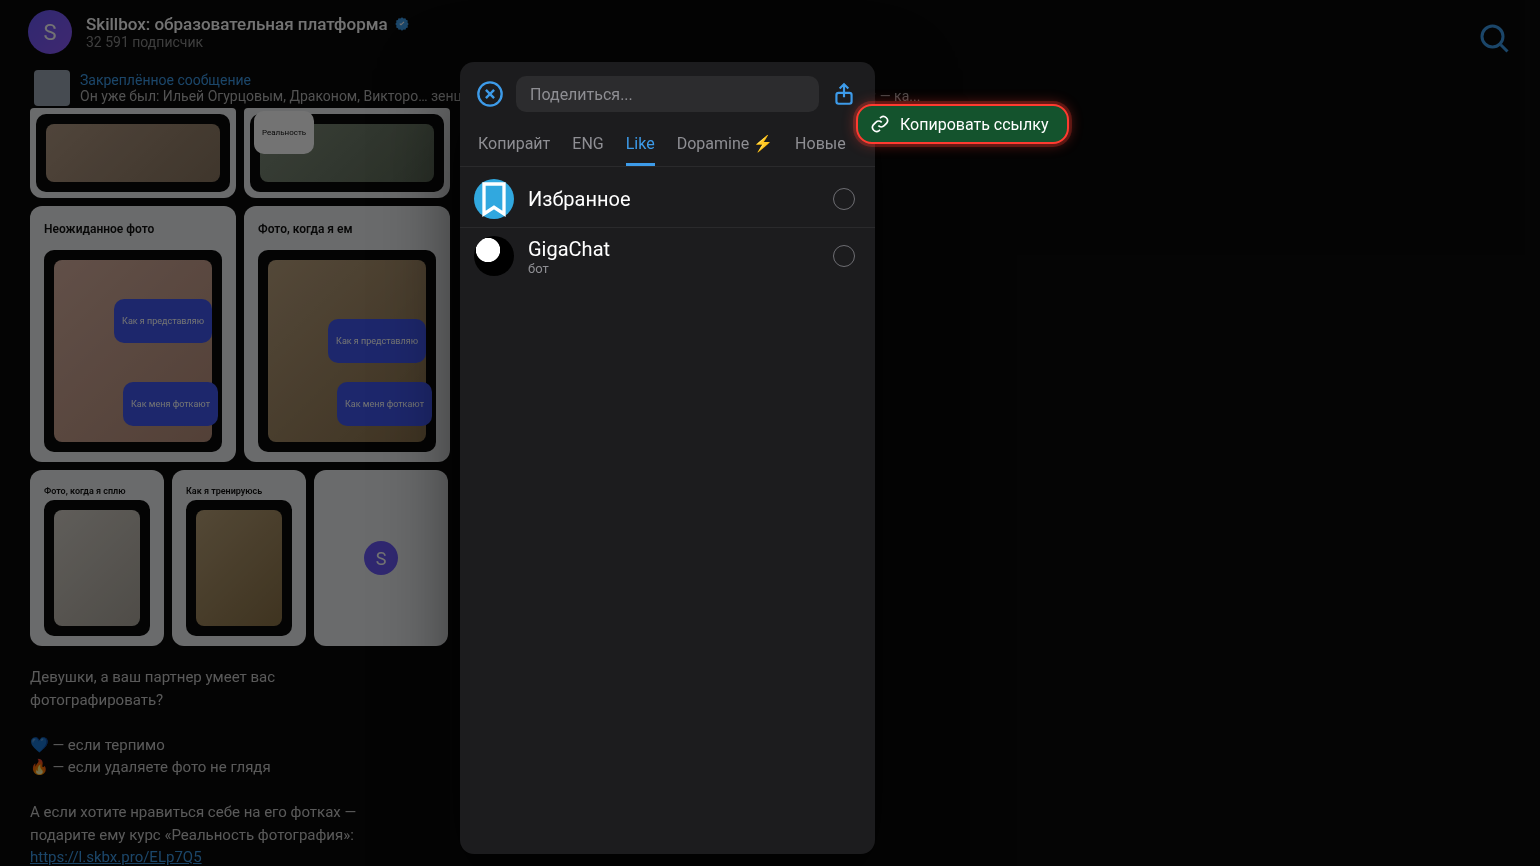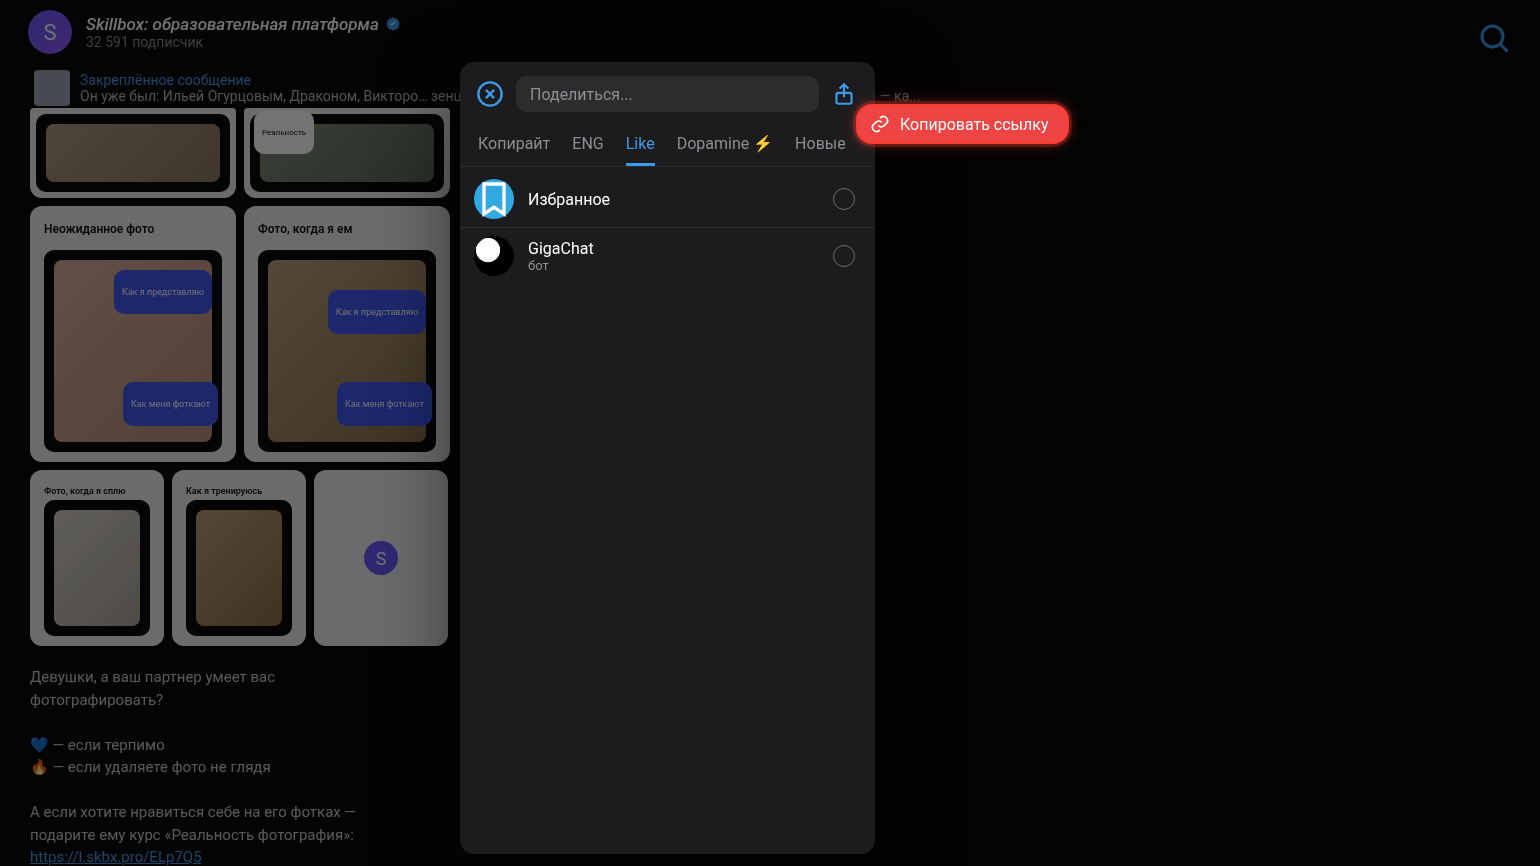--- a/index.html
+++ b/index.html
@@ -31,21 +31,21 @@
     z-index: 1;
   }
   .chat-header .avatar {
     width: 44px; height: 44px; border-radius: 50%;
     background: linear-gradient(135deg,#6a5af9,#8c5af9);
     display: flex; align-items: center; justify-content: center;
     font-size: 22px; color: #fff;
     margin-right: 14px;
   }
   .chat-header .title-line { display: flex; align-items: center; gap: 6px;}
-  .chat-header .title { font-size: 17px; font-weight: 500; font-style: italic; }
+  .chat-header .title { font-size: 17px; font-weight: 500; }
   .chat-header .subtitle { font-size: 14px; color: #8a8a8a; }
   .verified-badge {
     width: 16px; height: 16px; display:inline-block;
   }
 
   .search-icon-btn {
     position: absolute;
     right: 28px; top: 20px;
     width: 36px; height: 36px;
     color: #8a8a8a;
@@ -104,20 +104,21 @@
   .thumb-phone-img {
     position: absolute; inset: 10px; border-radius: 8px;
     background: linear-gradient(135deg,#d7b0a0,#b88f7b);
   }
   .thumb-badge {
     position: absolute;
     background: #4158f0;
     color: #fff; font-size: 9px;
     border-radius: 10px;
     padding: 17px 8px;
+    margin-top: 29px;
   }
 
   .msg-text {
     margin-top: 20px;
     width: 420px;
     color: #c7c7c7;
     font-size: 15px;
     line-height: 1.5;
   }
   .msg-text a { color: #3d9be9; }
@@ -182,39 +183,39 @@
     padding: 8px 20px 8px 14px;
     gap: 14px;
     border-bottom: 0.5px solid #2a2a2c;
   }
   .share-row:last-child { border-bottom: none; }
   .share-row .row-avatar {
     width: 40px; height: 40px; border-radius: 50%;
     display: flex; align-items: center; justify-content: center;
   }
   .share-row .row-text { flex: 1; }
-  .share-row .row-title { font-size: 16px; color: #fff; }
+  .share-row .row-title { font-size: 20px; color: #fff; }
   .share-row .row-sub { font-size: 13px; color: #8e8e93; }
   .share-row .radio {
     width: 22px; height: 22px; border-radius: 50%;
     border: 1.5px solid #6d6d72;
   }
 
   
   .ctx-menu {
     position: absolute;
     left: 856px; top: 104px;
     z-index: 6;
   }
   .ctx-item {
     display: flex;
     align-items: center;
     gap: 10px;
     padding: 8px 18px 8px 12px;
-    background: #ef4444;
+    background: #14532d;
     border: 2.5px solid #FF3B30;
     border-radius: 16px;
     box-shadow: 0 0 0 3px rgba(255,59,48,0.25), 0 0 14px rgba(255,59,48,0.45);
     color: #fff;
     font-size: 16px;
   }
   .ctx-item svg { width: 20px; height: 20px; color: #fff; }
 
   svg { width: 100%; height: 100%; display: block; }
 </style>

